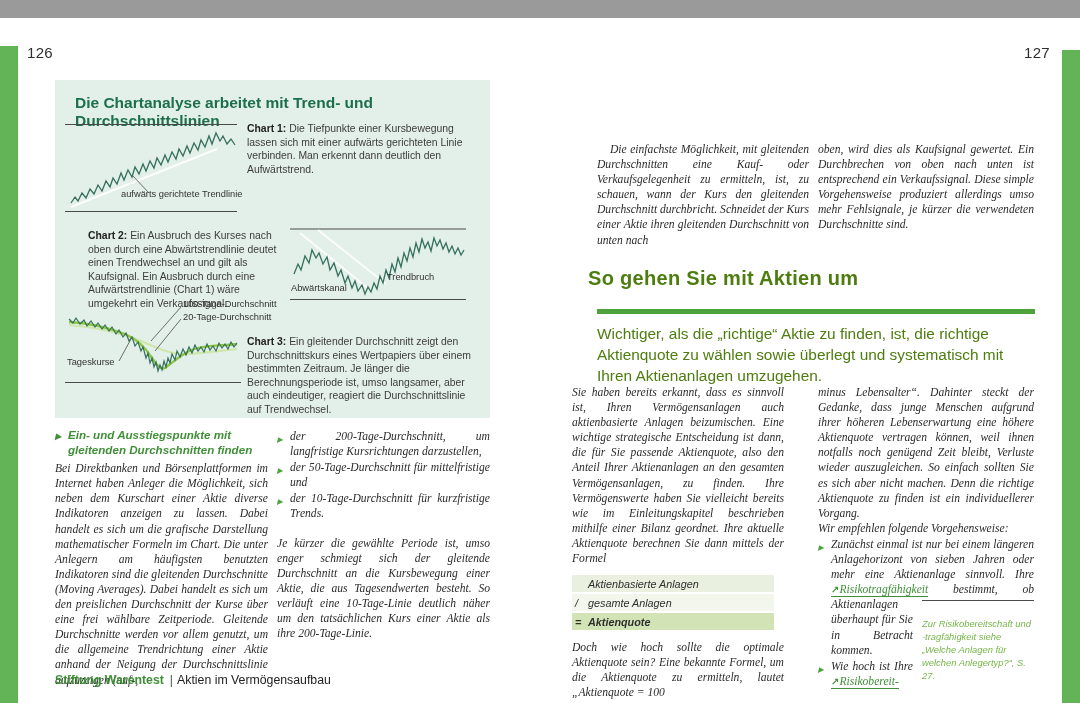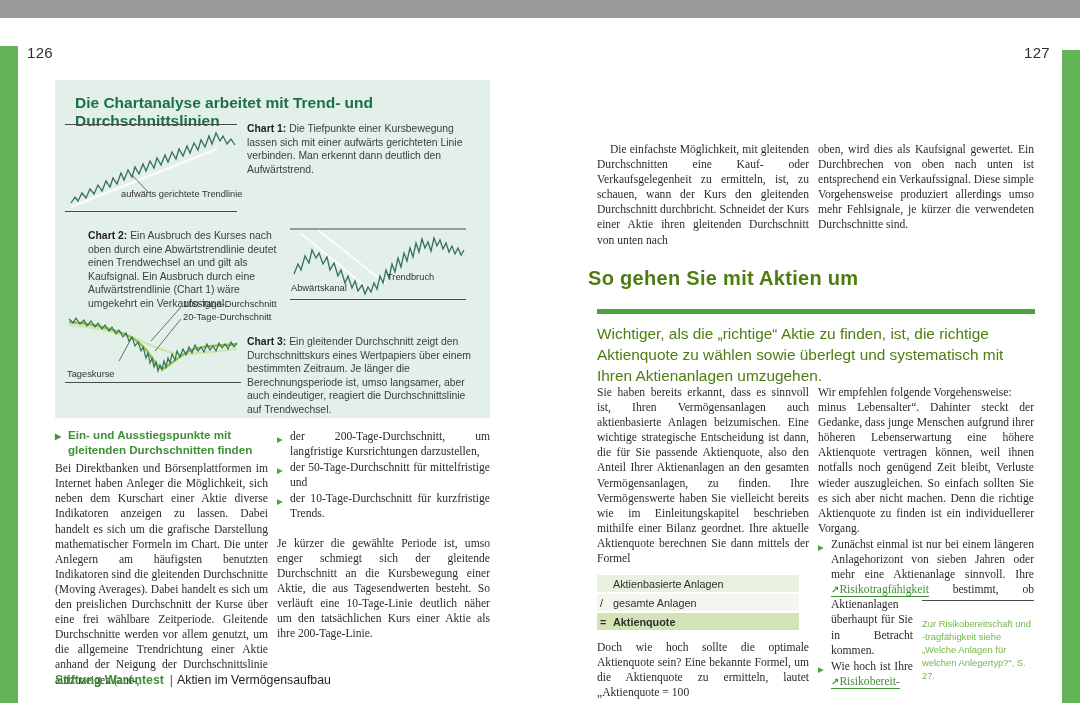--- a/index.html
+++ b/index.html
@@ -25,21 +25,21 @@
   
   .infobox{position:absolute;left:55px;top:62px;width:435px;height:338px;background:var(--box-bg);}
   .infobox-title{position:absolute;left:20px;top:14px;font-size:15.5px;font-weight:bold;color:var(--title-green);}
   .fig{position:absolute;}
   .fig svg{display:block;}
   .clabel{position:absolute;font-size:9.3px;color:#333;white-space:nowrap;}
   .caption{position:absolute;font-size:10.4px;line-height:13.6px;color:#3d3d3d;text-align:left;}
   .caption b{color:#222;text-align:center;}
 
   
-  .col{position:absolute;}
+  .col{position:absolute;font-style:italic;}
   .para{font-family:"Liberation Serif",serif;font-size:11.6px;line-height:15.1px;
         text-align:justify;color:var(--ink);hyphens:auto;-webkit-hyphens:auto;}
   .para.indent{text-indent:13px;}
   .subhead{font-size:11.6px;line-height:14.6px;font-weight:bold;color:var(--accent-dark);
            position:relative;padding-left:13px;margin-bottom:4px;}
   .subhead .marker{position:absolute;left:0;top:2px;font-size:8px;}
   .bullet{position:relative;padding-left:13px;font-family:"Liberation Serif",serif;
           font-size:11.6px;line-height:15.1px;text-align:justify;color:var(--ink);margin-top:1px;}
   .bullet .marker{position:absolute;left:0;top:3px;font-size:7.5px;color:var(--accent);} .gap14{height:14px;}
 
@@ -124,21 +124,21 @@
         <line x1="0" y1="81.5" x2="176" y2="81.5" stroke="#4a4a4a" stroke-width="1"></line>
         <path d="M4,24 C30,26 56,32 76,40 C94,48 106,53 118,53 C138,53 158,49 172,48" fill="none" stroke="#cfe6ad" stroke-width="2.2"></path>
         <path d="M4,21 C24,22 44,27 60,33 C72,38 80,46 87,57 C92,65 96,69 100,67 C106,63 114,55 126,49 C142,43 160,45 172,43" fill="none" stroke="#8cc63f" stroke-width="2.4"></path>
         <polyline fill="none" stroke="#35705f" stroke-width="1.2" points="4,18 8,22 11,17 15,23 19,19 22,25 26,20 30,26 33,22 37,28 40,24 44,30 47,26 51,33 54,29 58,36 61,32 64,40 67,36 70,45 73,41 76,50 78,46 81,57 83,52 85,62 87,57 89,66 91,61 93,70 95,64 97,69 99,60 101,66 103,57 105,62 107,53 110,59 112,50 115,56 118,48 121,54 124,46 127,52 130,44 133,50 136,46 139,51 142,43 145,49 148,45 151,50 154,42 157,47 160,43 163,48 166,41 169,46 172,42"></polyline>
         <line x1="116" y1="6" x2="86" y2="40" stroke="#4a4a4a" stroke-width="0.8"></line>
         <line x1="116" y1="18" x2="90" y2="50" stroke="#4a4a4a" stroke-width="0.8"></line>
         <line x1="54" y1="60" x2="66" y2="38" stroke="#4a4a4a" stroke-width="0.8"></line>
       </svg>
       <span class="clabel" style="left:118px;top:-2px;">100-Tage-Durchschnitt</span>
       <span class="clabel" style="left:118px;top:11px;">20-Tage-Durchschnitt</span>
-      <span class="clabel" style="left:2px;top:68px;text-align:right;">Tageskurse</span>
+      <span class="clabel" style="left:2px;top:56px;text-align:right;">Tageskurse</span>
     </div>
 
     <div class="caption" style="left:192px;top:255px;width:232px;">
       <b>Chart 3:</b>
       <span>Ein gleitender Durchschnitt zeigt den Durchschnittskurs eines Wertpapiers über einem bestimmten Zeitraum. Je länger die Berechnungsperiode ist, umso langsamer, aber auch eindeutiger, reagiert die Durchschnittslinie auf Trendwechsel.</span>
     </div>
   </div>
 
   <div class="col" style="left:55px;top:410px;width:213px;">
     <div class="subhead">
@@ -173,42 +173,42 @@
     <div class="para indent">Die einfachste Möglichkeit, mit gleitenden Durchschnitten eine Kauf- oder Verkaufsgelegenheit zu ermitteln, ist, zu schauen, wann der Kurs den gleitenden Durchschnitt durchbricht. Schneidet der Kurs einer Aktie ihren gleitenden Durchschnitt von unten nach</div>
   </div>
   <div class="col" style="left:818px;top:124px;width:216px;">
     <div class="para">oben, wird dies als Kaufsignal gewertet. Ein Durchbrechen von oben nach unten ist entsprechend ein Verkaufssignal. Diese simple Vorgehensweise produziert allerdings umso mehr Fehlsignale, je kürzer die verwendeten Durchschnitte sind.</div>
   </div>
 
   <h1 class="section-heading" style="margin:0;">So gehen Sie mit Aktien um</h1>
   <div class="heading-rule"></div>
   <div class="section-intro">Wichtiger, als die „richtige“ Aktie zu finden, ist, die richtige Aktienquote zu wählen sowie überlegt und systematisch mit Ihren Aktienanlagen umzugehen.</div>
 
-  <div class="col" style="left:597px;top:367px;width:212px;">
+  <div class="col" style="left:572px;top:367px;width:212px;">
     <div class="para">Sie haben bereits erkannt, dass es sinnvoll ist, Ihren Vermögensanlagen auch aktienbasierte Anlagen beizumischen. Eine wichtige strategische Entscheidung ist dann, die für Sie passende Aktienquote, also den Anteil Ihrer Aktienanlagen an den gesamten Vermögensanlagen, zu finden. Ihre Vermögenswerte haben Sie vielleicht bereits wie im Einleitungskapitel beschrieben mithilfe einer Bilanz geordnet. Ihre aktuelle Aktienquote berechnen Sie dann mittels der Formel</div>
     <div class="formula">
       <div class="frow f0">
         <span class="fop"></span>
         <span>Aktienbasierte Anlagen</span>
       </div>
       <div class="frow f1">
         <span class="fop">/</span>
         <span>gesamte Anlagen</span>
       </div>
       <div class="frow f2">
         <span class="fop">=</span>
         <span>Aktienquote</span>
       </div>
     </div>
     <div class="para">Doch wie hoch sollte die optimale Aktienquote sein? Eine bekannte Formel, um die Aktienquote zu ermitteln, lautet „Aktienquote = 100</div>
   </div>
 
   <div class="col" style="left:818px;top:367px;width:216px;">
+    <div class="para">minus Lebensalter“. Dahinter steckt der Gedanke, dass junge Menschen aufgrund ihrer höheren Lebenserwartung eine höhere Aktienquote vertragen können, weil ihnen notfalls noch genügend Zeit bleibt, Verluste wieder auszugleichen. So einfach sollten Sie es sich aber nicht machen. Denn die richtige Aktienquote zu finden ist ein individuellerer Vorgang.</div>
     <div class="para">Wir empfehlen folgende Vorgehensweise:</div>
-    <div class="para">minus Lebensalter“. Dahinter steckt der Gedanke, dass junge Menschen aufgrund ihrer höheren Lebenserwartung eine höhere Aktienquote vertragen können, weil ihnen notfalls noch genügend Zeit bleibt, Verluste wieder auszugleichen. So einfach sollten Sie es sich aber nicht machen. Denn die richtige Aktienquote zu finden ist ein individuellerer Vorgang.</div>
     <div class="bullet">
       <span class="marker">▶</span>
       <span>Zunächst einmal ist nur bei einem längeren Anlagehorizont von sieben Jahren oder mehr eine Aktienanlage sinnvoll. Ihre </span><span class="xref"><span class="xarrow">↗</span><span>Risikotragfähigkeit</span></span><span> bestimmt, ob Aktienanlagen </span><aside class="margin-note">Zur Risikobereitschaft und -tragfähigkeit siehe „Welche Anlagen für welchen Anlegertyp?“, S. 27.</aside><span>überhaupt für Sie in Betracht kommen.</span>
     </div>
     <div class="bullet">
       <span class="marker">▶</span>
       <span>Wie hoch ist Ihre </span><span class="xref"><span class="xarrow">↗</span><span>Risikobereit-</span></span>
     </div>
   </div>
 

